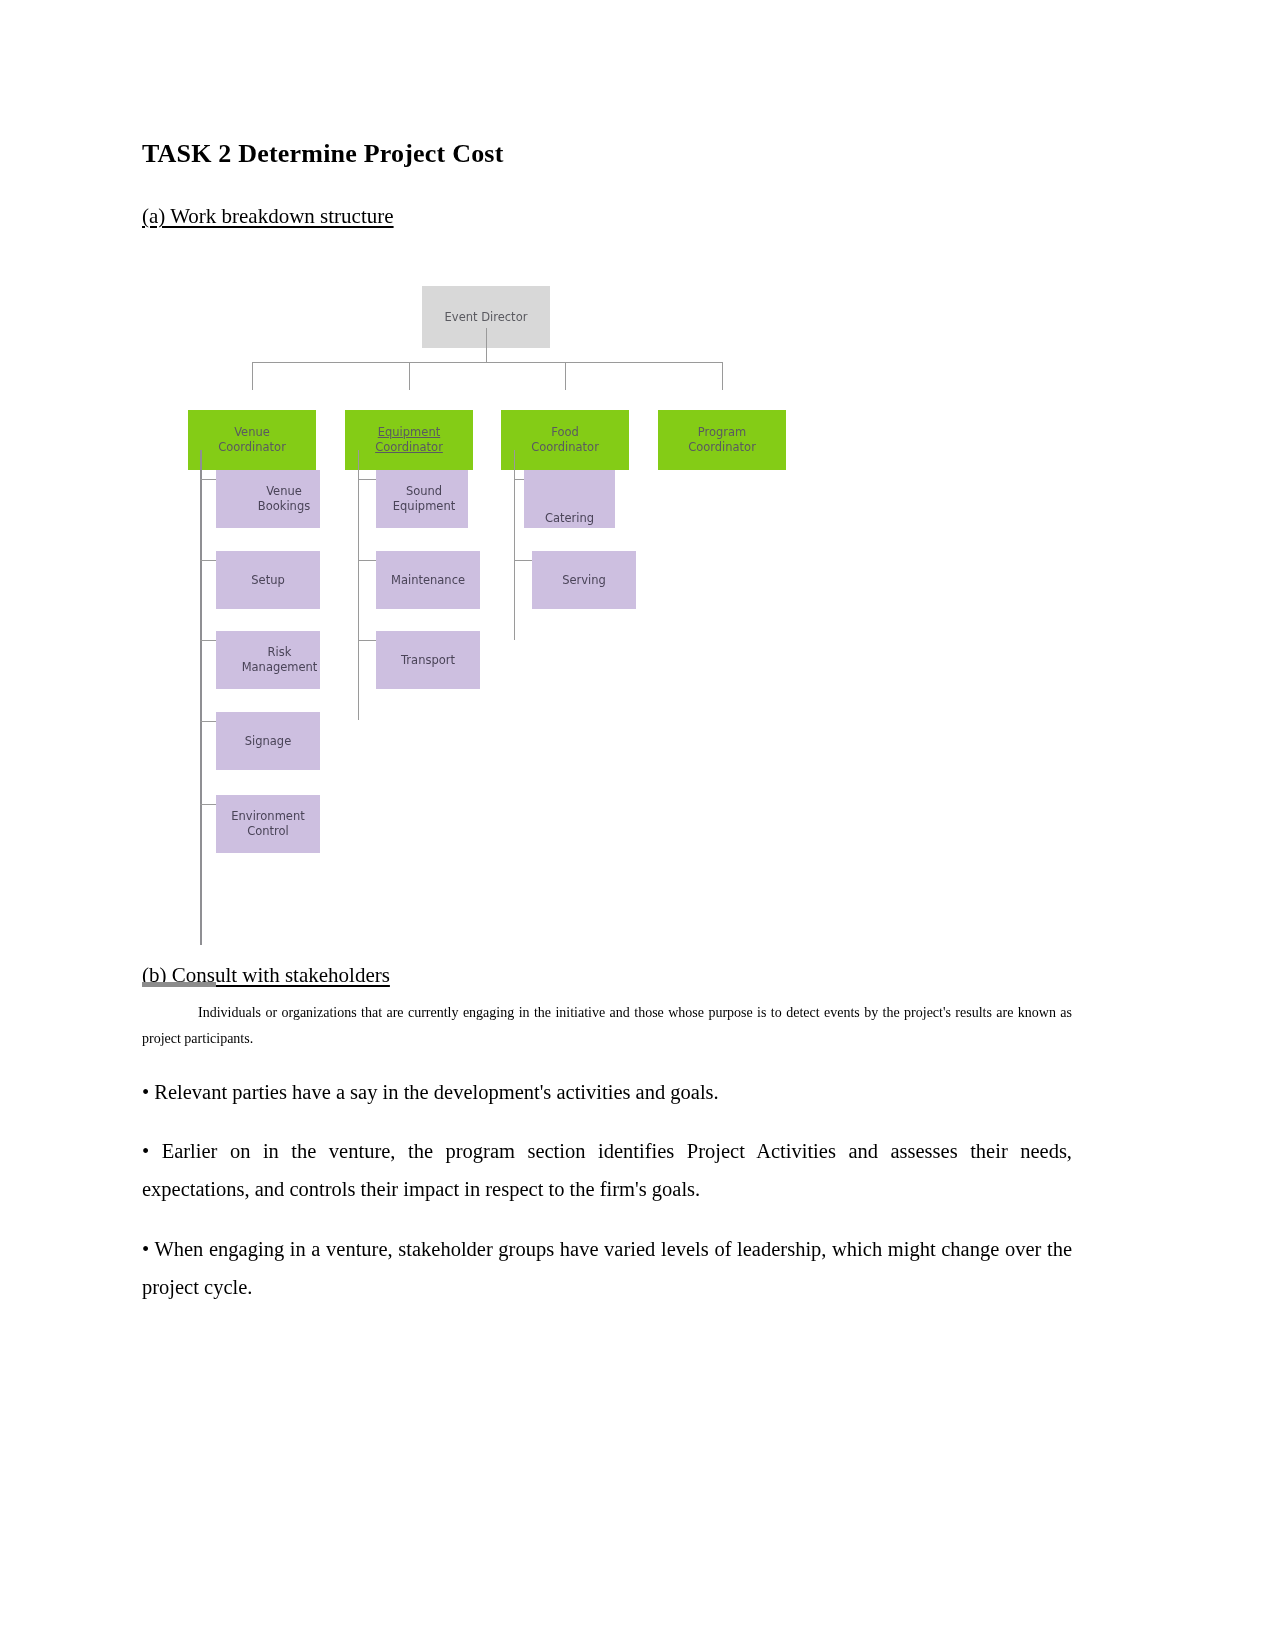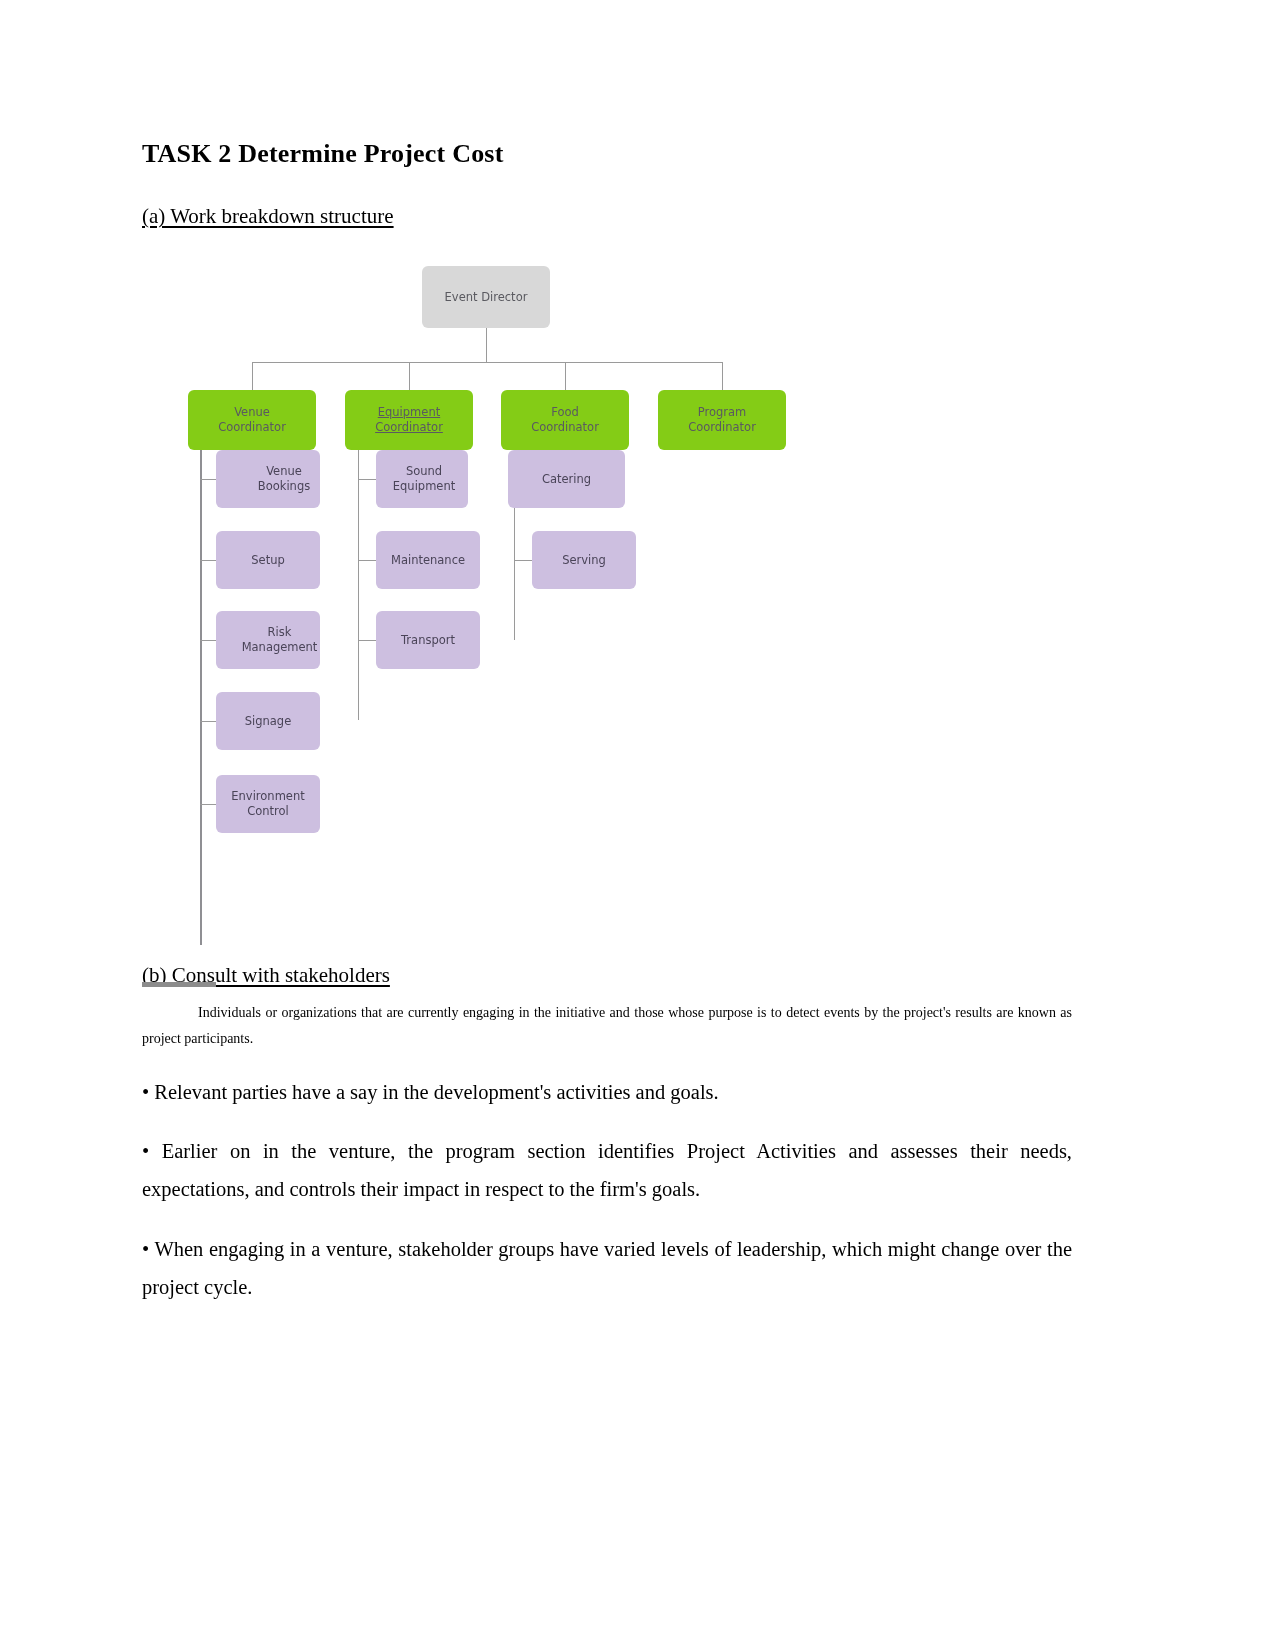--- a/index.html
+++ b/index.html
@@ -54,22 +54,23 @@
     position: absolute;
     box-sizing: border-box;
     display: flex;
     align-items: center;
     justify-content: center;
     text-align: center;
     font-family: "DejaVu Sans", sans-serif;
     font-size: 11.5px;
     line-height: 1.35;
     color: #57565e;
-    border-radius: 6px;
+    border-radius: 0;
     padding: 2px 4px;
+    margin-top: 20px;
   }
   .node.level1 {
     background: #d8d8d8;
     color: #5a5a60;
   }
   .node.level2 {
     background: #84cc16;
     color: #5a5a60;
   }
   .node.leaf {
@@ -197,21 +198,21 @@
         <span>Maintenance</span>
       </div>
       <div class="node leaf" style="left:234px; top:359px; width:104px; height:58px;">
         <span>Transport</span>
       </div>
 
       <div class="line v" style="left:372px; top:198px; height:190px;"></div>
       <div class="line h" style="left:372px; top:227px; width:18px;"></div>
       <div class="line h" style="left:372px; top:308px; width:18px;"></div>
 
-      <div class="node leaf" style="left:366px; top:198px; width:117px; height:58px;">
+      <div class="node leaf" style="left:382px; top:198px; width:91px; height:58px;align-items:flex-end;">
         <span>Catering</span>
       </div>
       <div class="node leaf" style="left:390px; top:279px; width:104px; height:58px;">
         <span>Serving</span>
       </div>
 
       <div class="bottom-bar"></div>
     </div>
 
     <div class="section-b">

